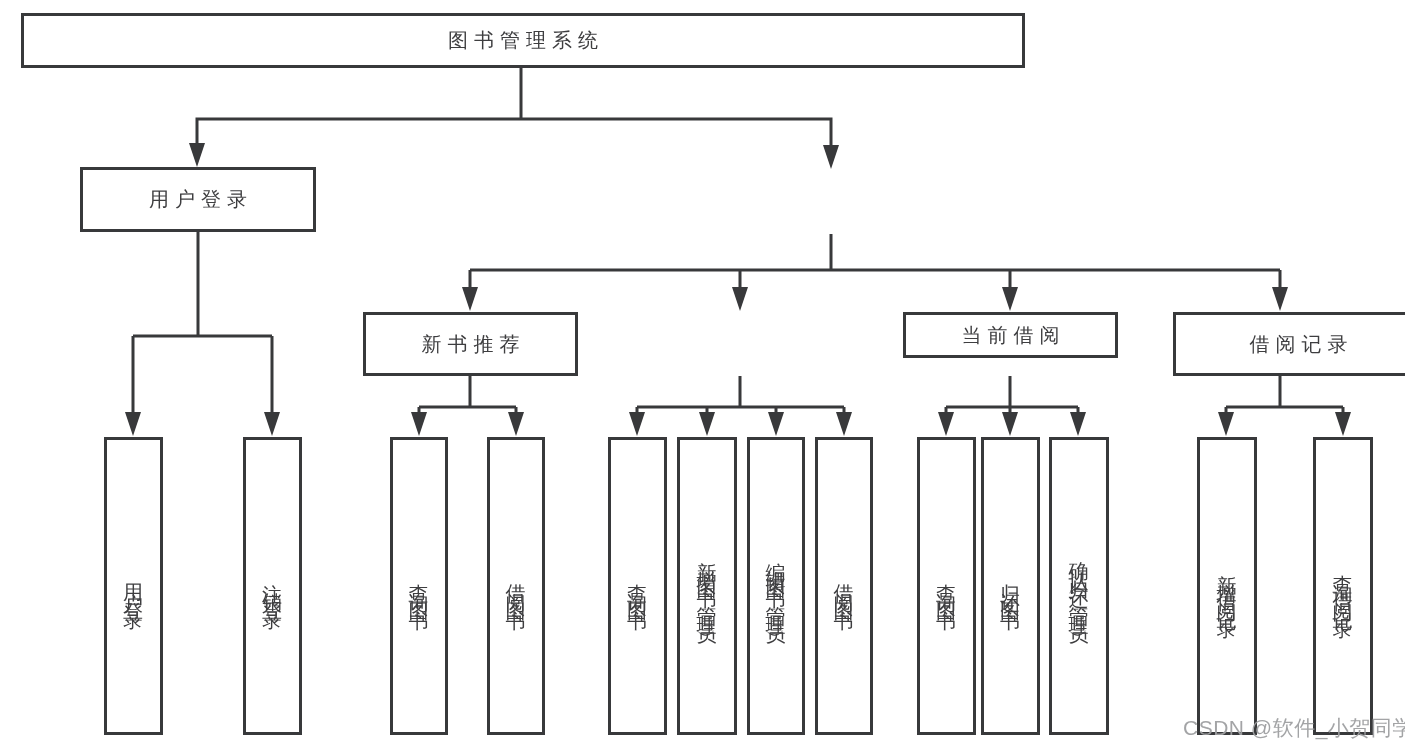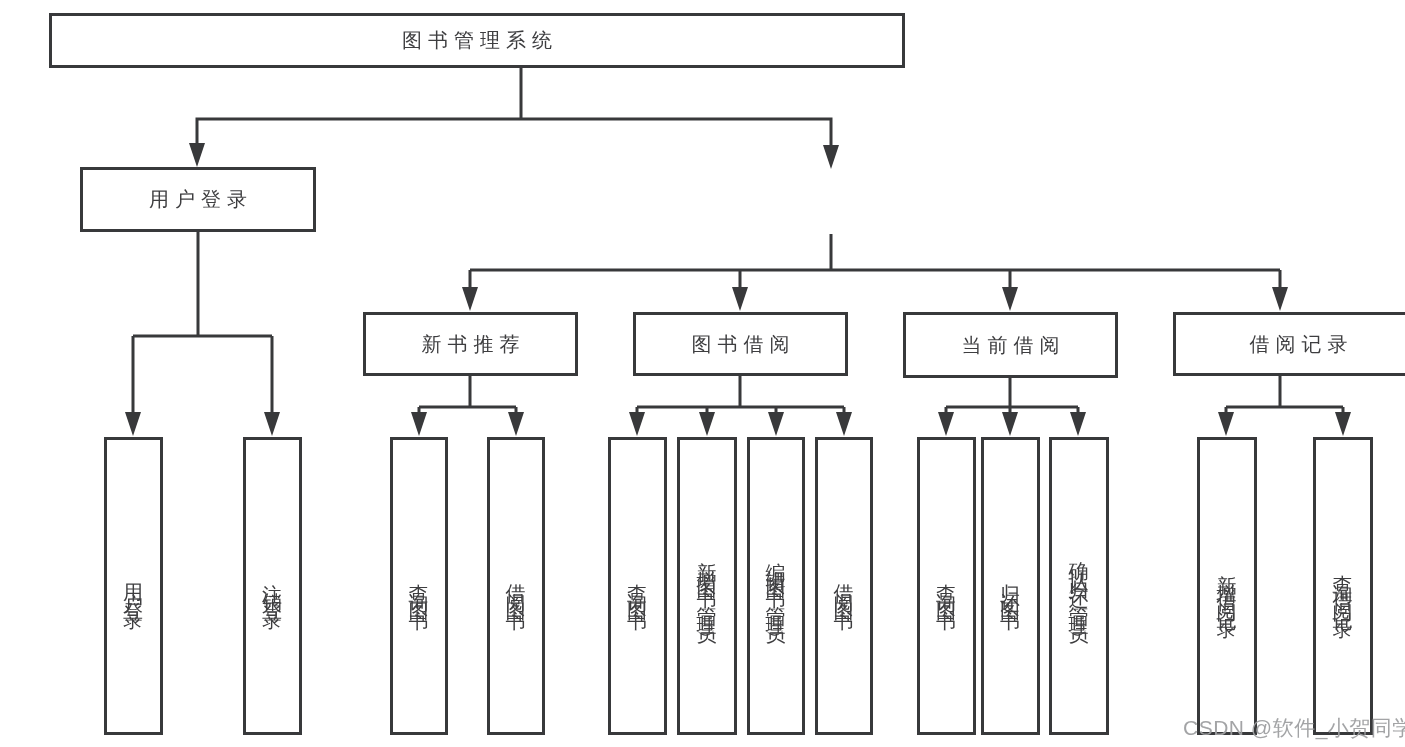--- a/index.html
+++ b/index.html
@@ -118,35 +118,32 @@
       M699 412 L715 412 L707 436 Z
       M768 412 L784 412 L776 436 Z
       M836 412 L852 412 L844 436 Z
       M938 412 L954 412 L946 436 Z
       M1002 412 L1018 412 L1010 436 Z
       M1070 412 L1086 412 L1078 436 Z
       M1218 412 L1234 412 L1226 436 Z
       M1335 412 L1351 412 L1343 436 Z"></path>
   </svg>
 
-  <div class="box" style="left:21px; top:13px; width:856px; height:55px;margin-left:28px;">
+  <div class="box" style="left:21px; top:13px; width:1004px; height:55px;">
     <span class="h-label">图书管理系统</span>
   </div>
 
   <div class="box" style="left:80px; top:167px; width:236px; height:65px;">
     <span class="h-label">用户登录</span>
   </div>
 
   <div class="box" style="left:363px; top:312px; width:215px; height:64px;">
     <span class="h-label">新书推荐</span>
   </div>
-  <div class="box" style="left:633px; top:312px; width:215px; height:64px;">
-    <span class="h-label">图书借阅</span>
-  </div>
-  <div class="box" style="left:903px; top:312px; width:215px; height:66px;">
+  <div class="box" style="left:903px; top:312px; width:215px; height:46px;">
     <span class="h-label">当前借阅</span>
   </div>
   <div class="box" style="left:1173px; top:312px; width:251px; height:64px;">
     <span class="h-label">借阅记录</span>
   </div>
 
   <div class="box" style="left:104px; top:437px; width:59px; height:298px;">
     <span class="v-label">用户登录</span>
   </div>
   <div class="box" style="left:243px; top:437px; width:59px; height:298px;">

